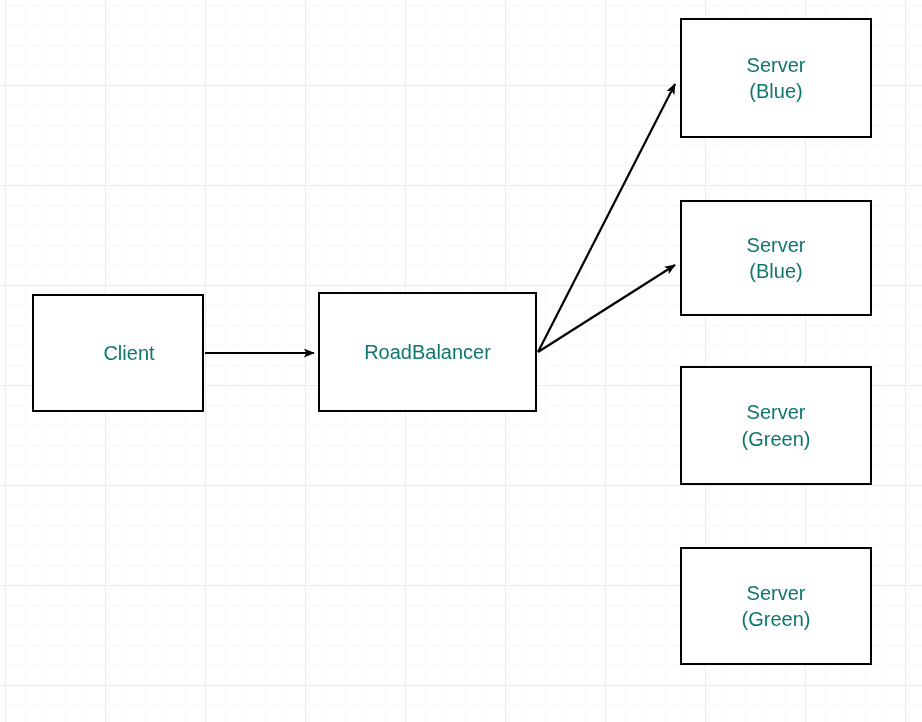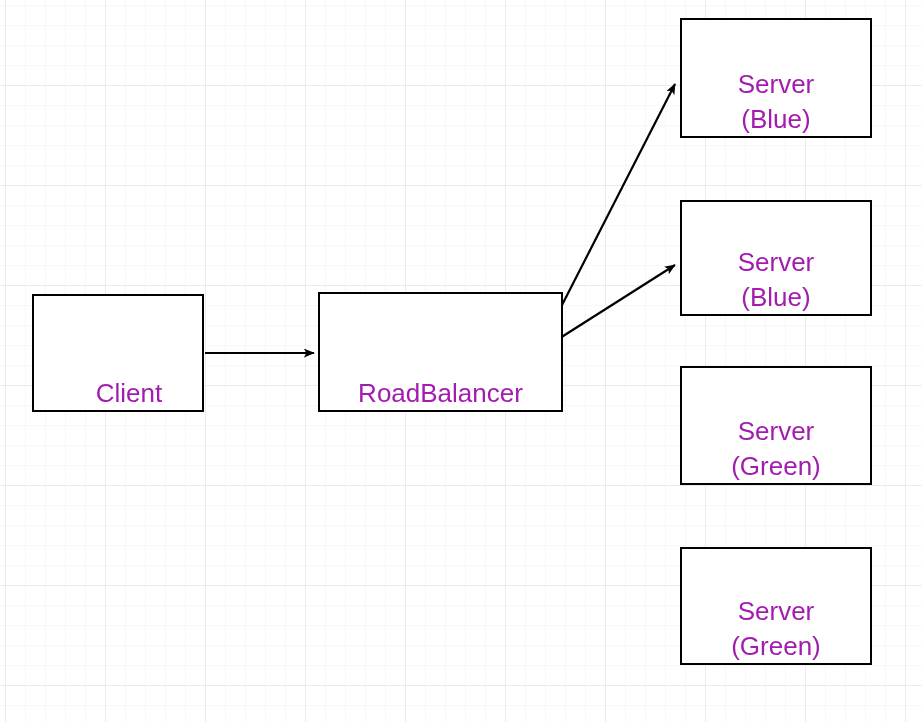--- a/index.html
+++ b/index.html
@@ -26,26 +26,26 @@
     background-position: 5px -15px, 5px -15px, 5px 5px, 5px 5px;
     overflow: hidden;
     font-family: "Liberation Sans", sans-serif;
   }
   .node {
     position: absolute;
     box-sizing: border-box;
     background: #ffffff;
     border: 2px solid #000000;
     display: flex;
-    align-items: flex-end;
+    align-items: center;
     justify-content: center;
     text-align: center;
-    color: #a21caf;
+    color: #0f766e;
     font-family: "Liberation Sans", sans-serif;
-    font-size: 26px;
+    font-size: 20px;
     line-height: 1.32;
     white-space: pre-line;
     user-select: none;
   }
   #edge-layer {
     position: absolute;
     left: 0;
     top: 0;
     width: 922px;
     height: 722px;
@@ -66,21 +66,21 @@
 
     <line x1="205" y1="353" x2="314" y2="353" stroke="#000000" stroke-width="2.2" marker-end="url(#arrowhead)"></line>
 
     <line x1="538" y1="352" x2="675" y2="84" stroke="#000000" stroke-width="2.2" marker-end="url(#arrowhead)"></line>
 
     <line x1="538" y1="352" x2="675" y2="265" stroke="#000000" stroke-width="2.2" marker-end="url(#arrowhead)"></line>
   </svg>
 
   <div class="node" style="left: 32px; top: 294px; width: 172px; height: 118px; padding-left: 22px;"><span>Client</span></div>
 
-  <div class="node" style="left: 318px; top: 292px; width: 245px; height: 120px;"><span>RoadBalancer</span></div>
+  <div class="node" style="left: 318px; top: 292px; width: 219px; height: 120px;"><span>RoadBalancer</span></div>
 
   <div class="node" style="left: 680px; top: 18px; width: 192px; height: 120px;"><span>Server
 (Blue)</span></div>
 
   <div class="node" style="left: 680px; top: 200px; width: 192px; height: 116px;"><span>Server
 (Blue)</span></div>
 
   <div class="node" style="left: 680px; top: 366px; width: 192px; height: 119px;"><span>Server
 (Green)</span></div>
 

